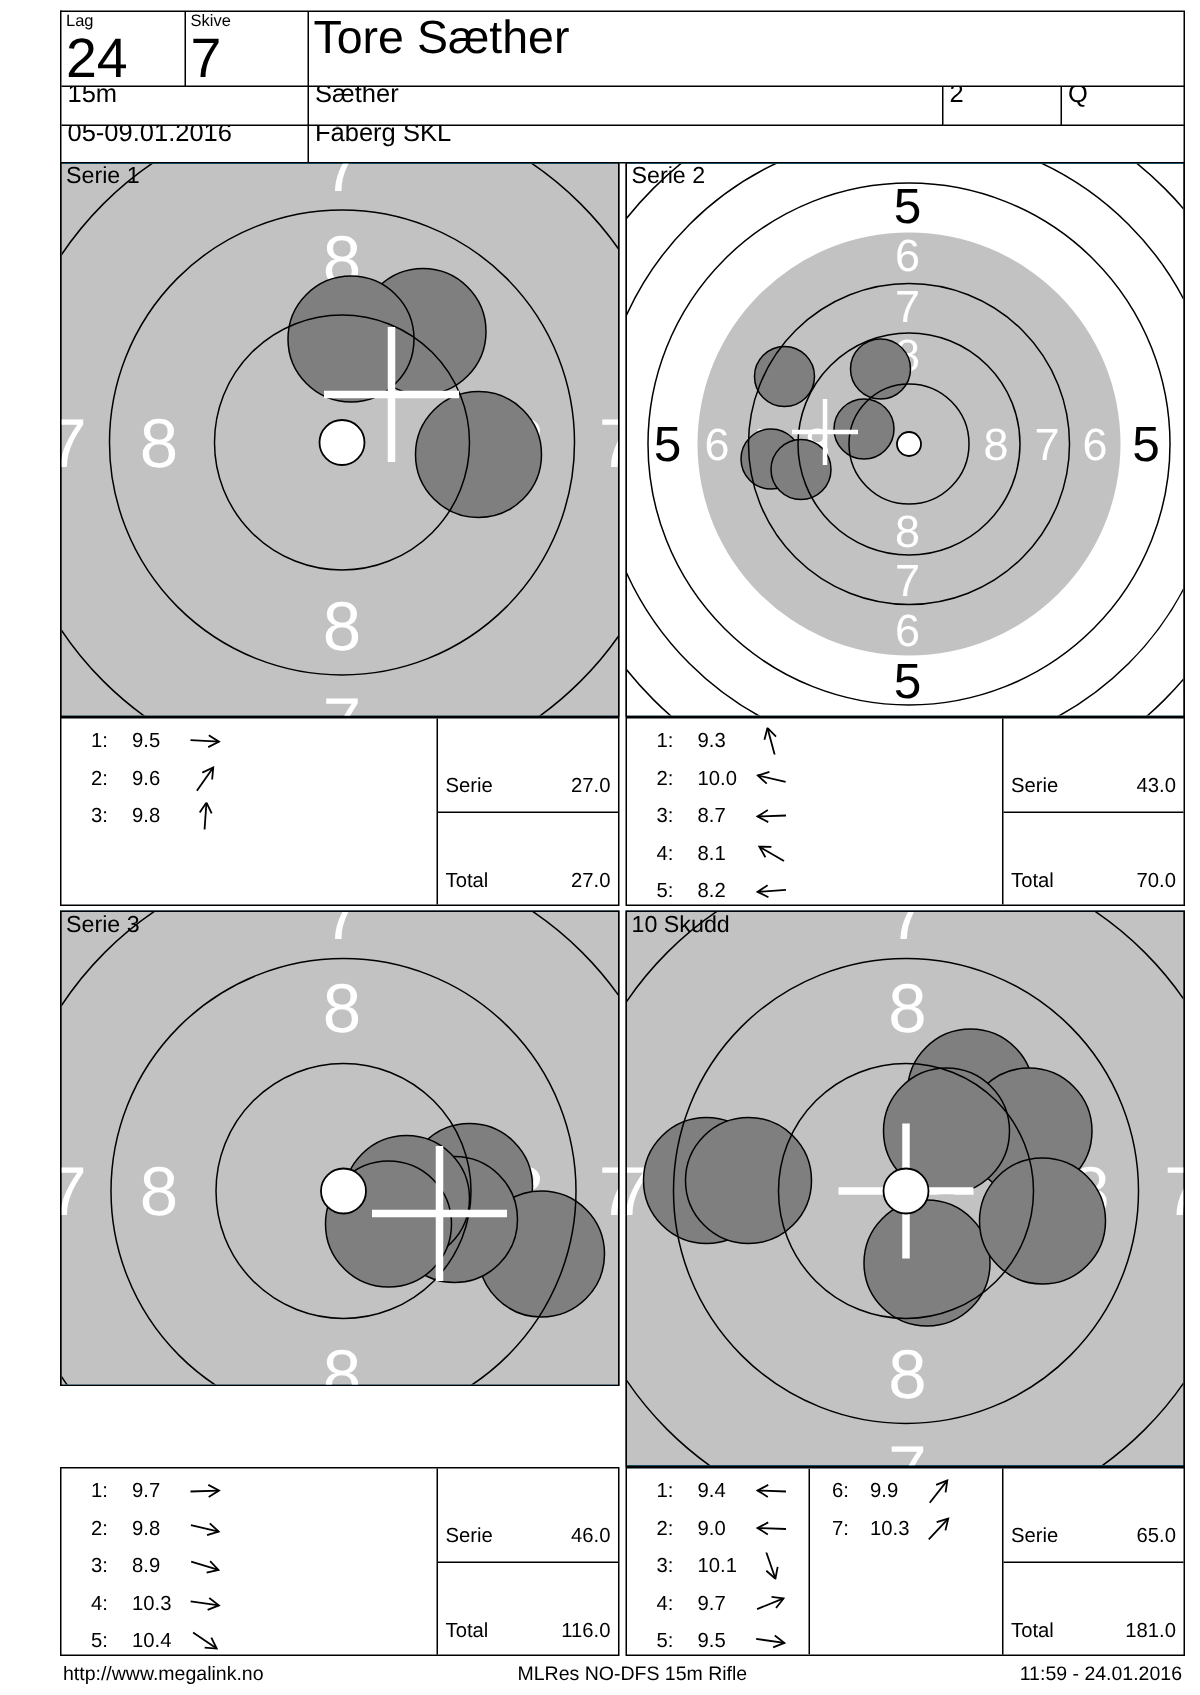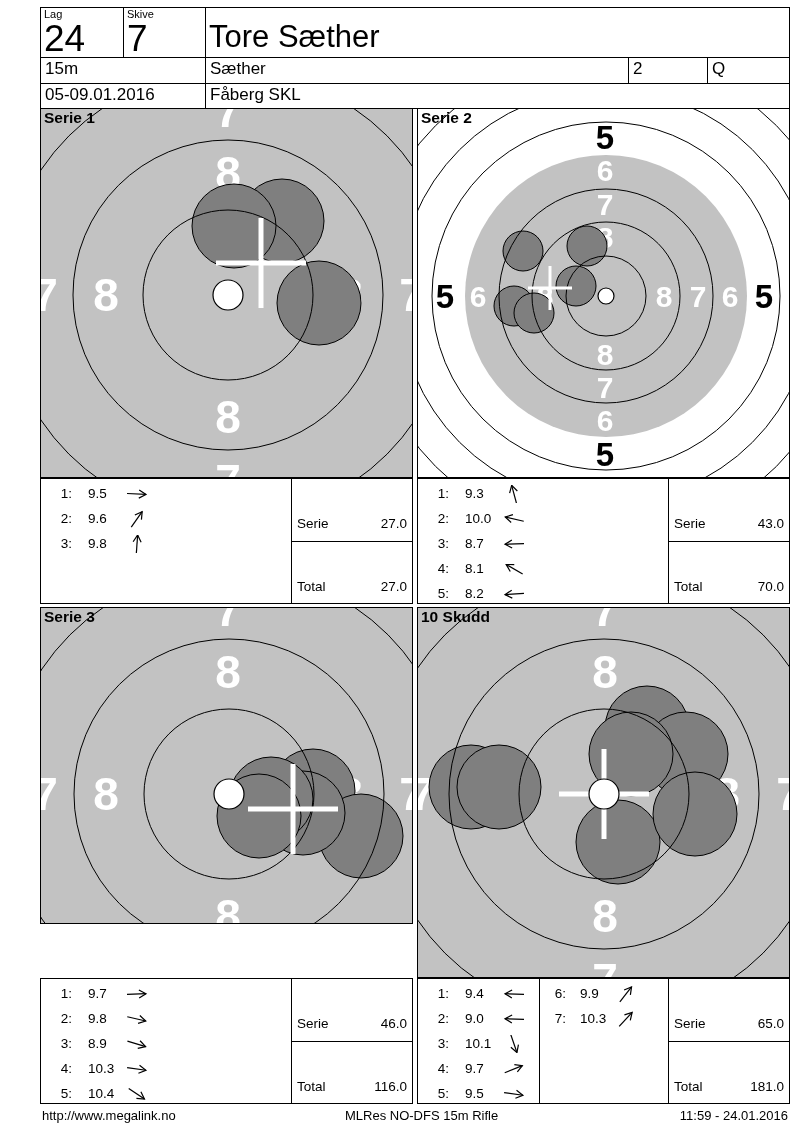--- a/index.html
+++ b/index.html
@@ -2,28 +2,28 @@
 <html><head>
 <meta charset="utf-8">
 <style>
   html,body{margin:0;padding:0;width:800px;height:1130px;background:#fff;
     font-family:"Liberation Sans",sans-serif;color:#000;overflow:hidden;position:relative;}
   *{box-sizing:border-box;}
   .abs{position:absolute;}
   
   .header{border-left:1px solid #000;border-top:1px solid #000;}
   .hrow{display:flex;width:100%;}
-  .hcell{border-right:1px solid #000;border-bottom:1px solid #000;padding:1px 0 4px 3px;overflow:hidden;}
+  .hcell{border-right:1px solid #000;border-bottom:1px solid #000;padding:1px 0 16px 3px;overflow:hidden;}
   .mini{display:block;font-size:11px;line-height:11px;}
   .bigval{display:block;font-size:37px;line-height:37px;white-space:nowrap;}
   .namecell{display:flex;align-items:flex-end;}
   .nameval{font-size:31px;line-height:33px;white-space:nowrap;}
   .midcell{display:flex;align-items:center;font-size:17px;padding-left:4px;white-space:nowrap;}
   
-  .target-cell{border:1px solid #000;background:#0369a1;overflow:hidden;font-weight:bold;}
+  .target-cell{border:1px solid #000;background:#0369a1;overflow:hidden;}
   .target-cell svg{position:absolute;left:0;top:0;}
   .tgt-title{position:absolute;left:3px;top:0px;font-size:15.5px;z-index:2;}
   
   .score-box{border:1px solid #000;display:flex;background:#fff;}
   .shots-area{flex:1;display:flex;overflow:hidden;}
   .shots-col{flex:1;padding-top:2px;}
   .shots-col.first-of-two{flex:none;width:122px;border-right:1px solid #000;}
   .shot-row{height:25px;display:flex;align-items:center;font-size:13.5px;}
   .sn{width:31px;text-align:right;}
   .sv{margin-left:16px;width:34px;}

